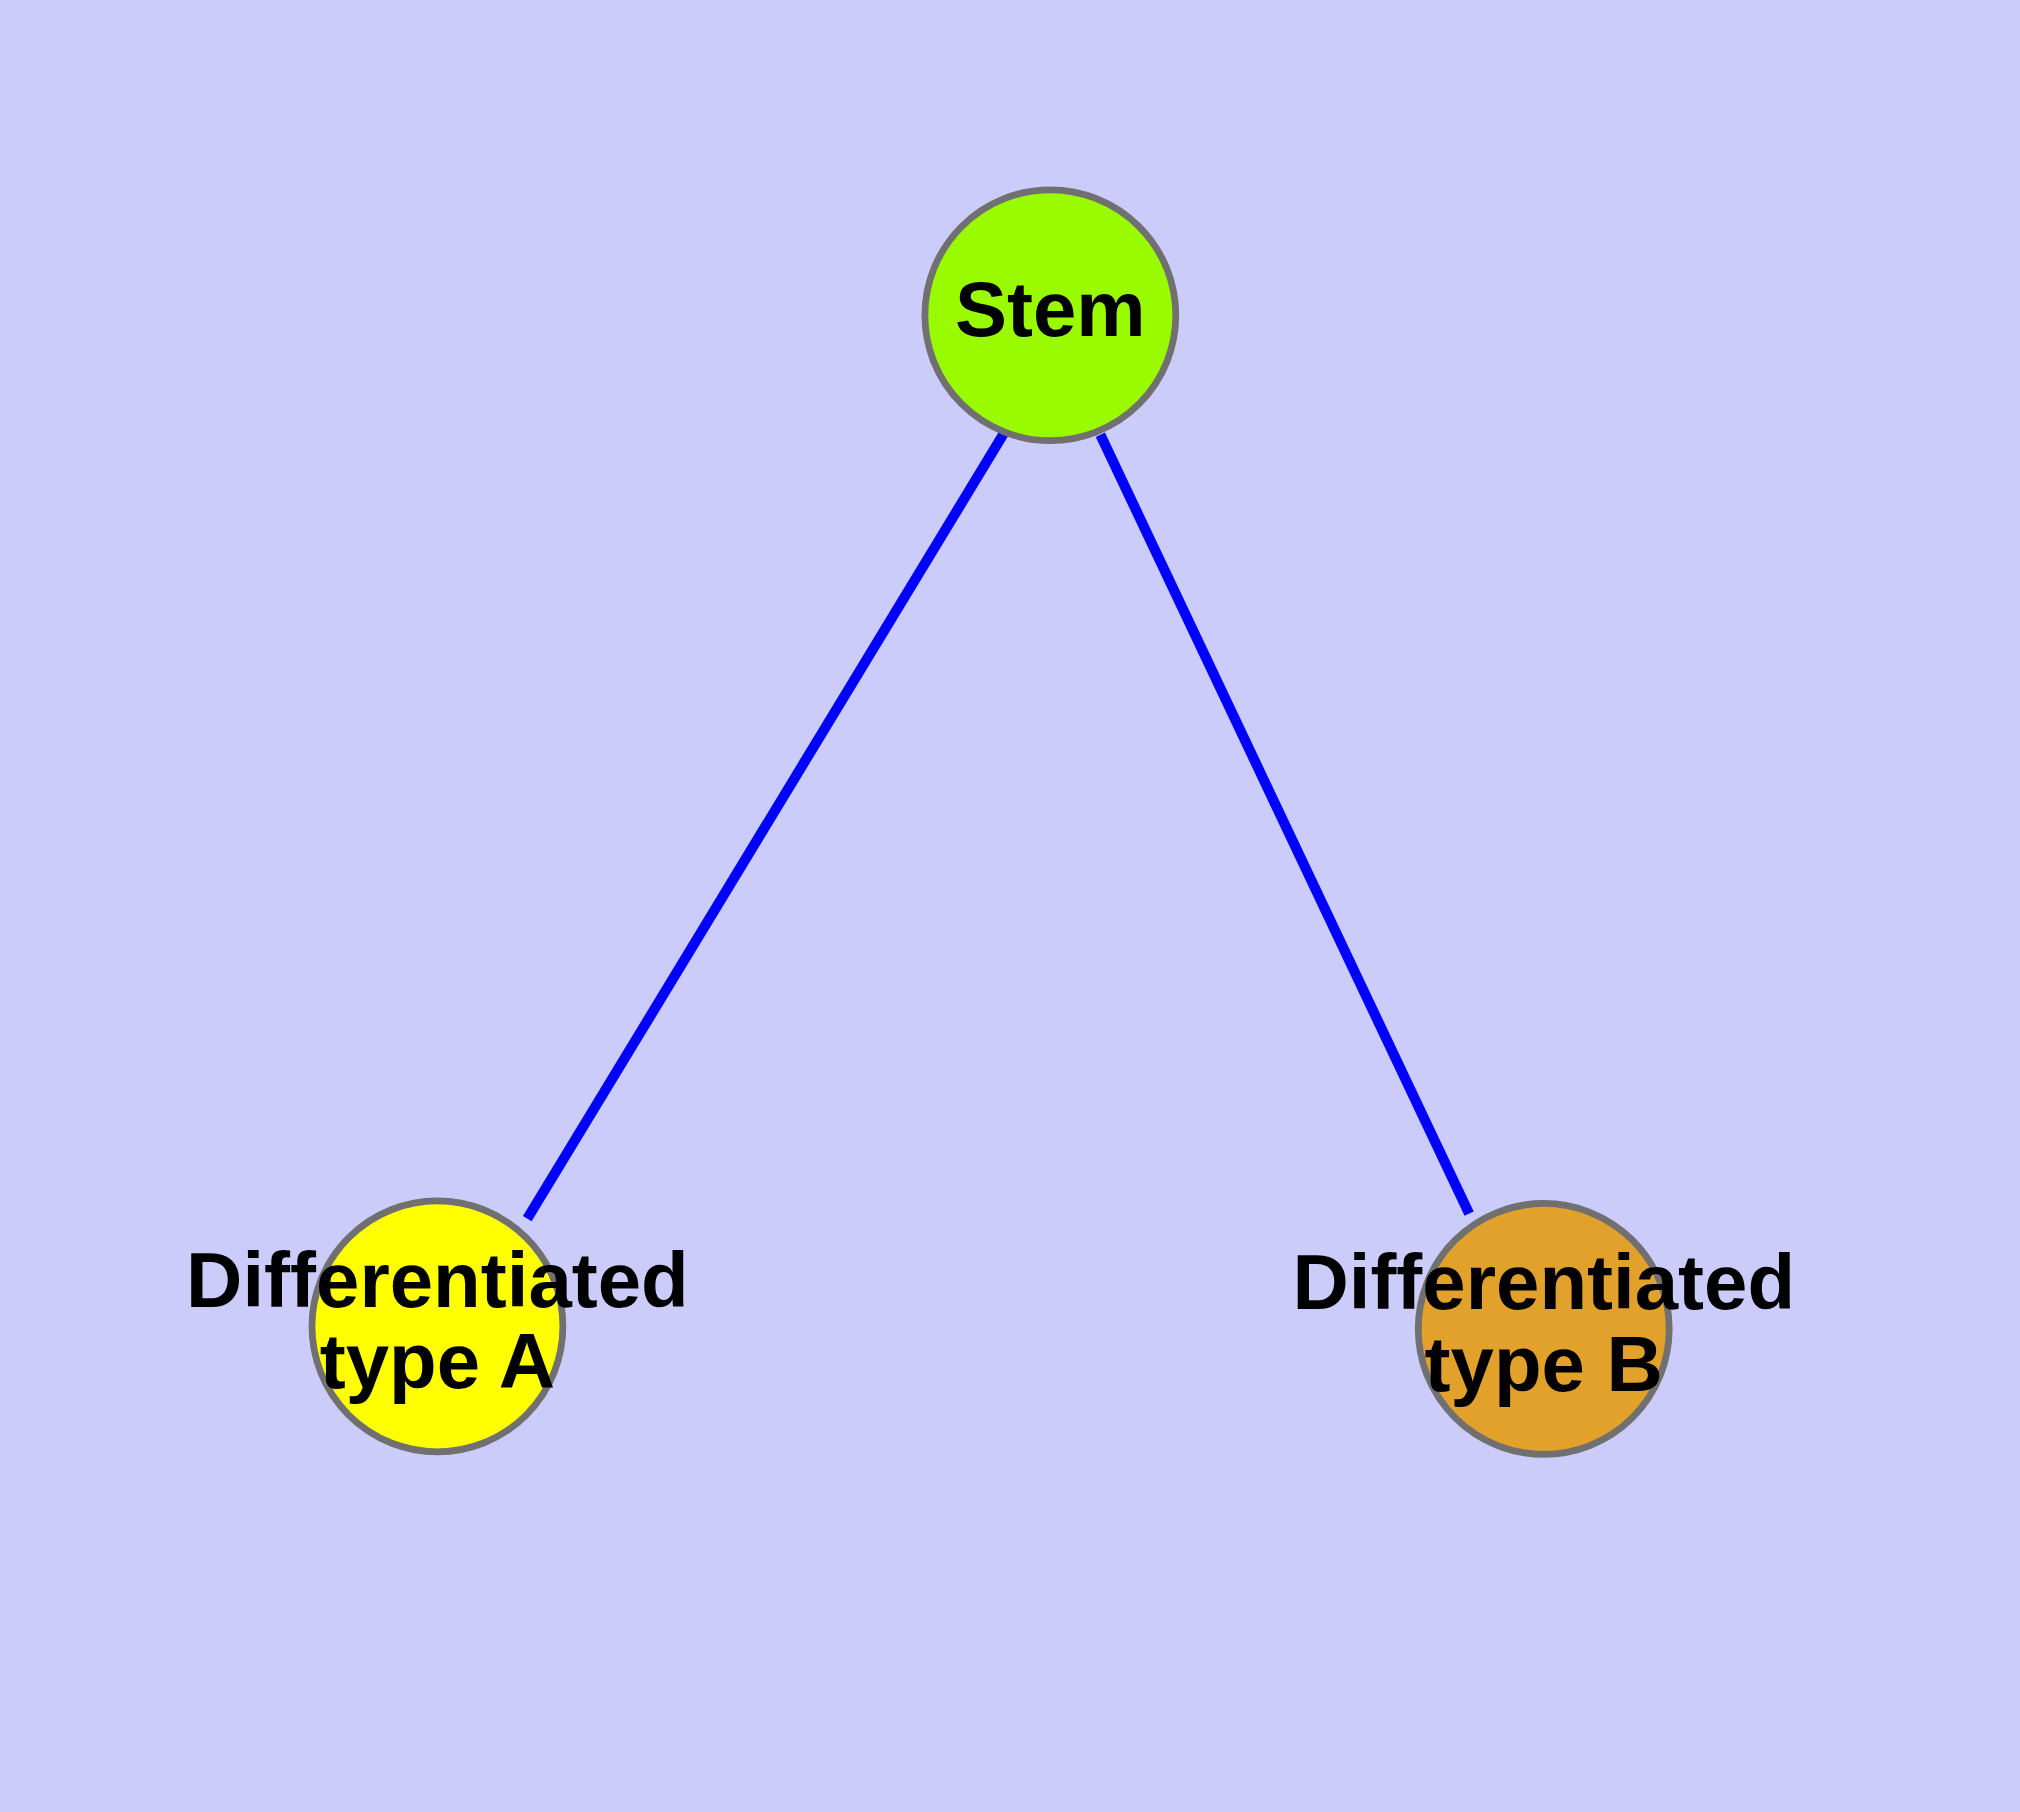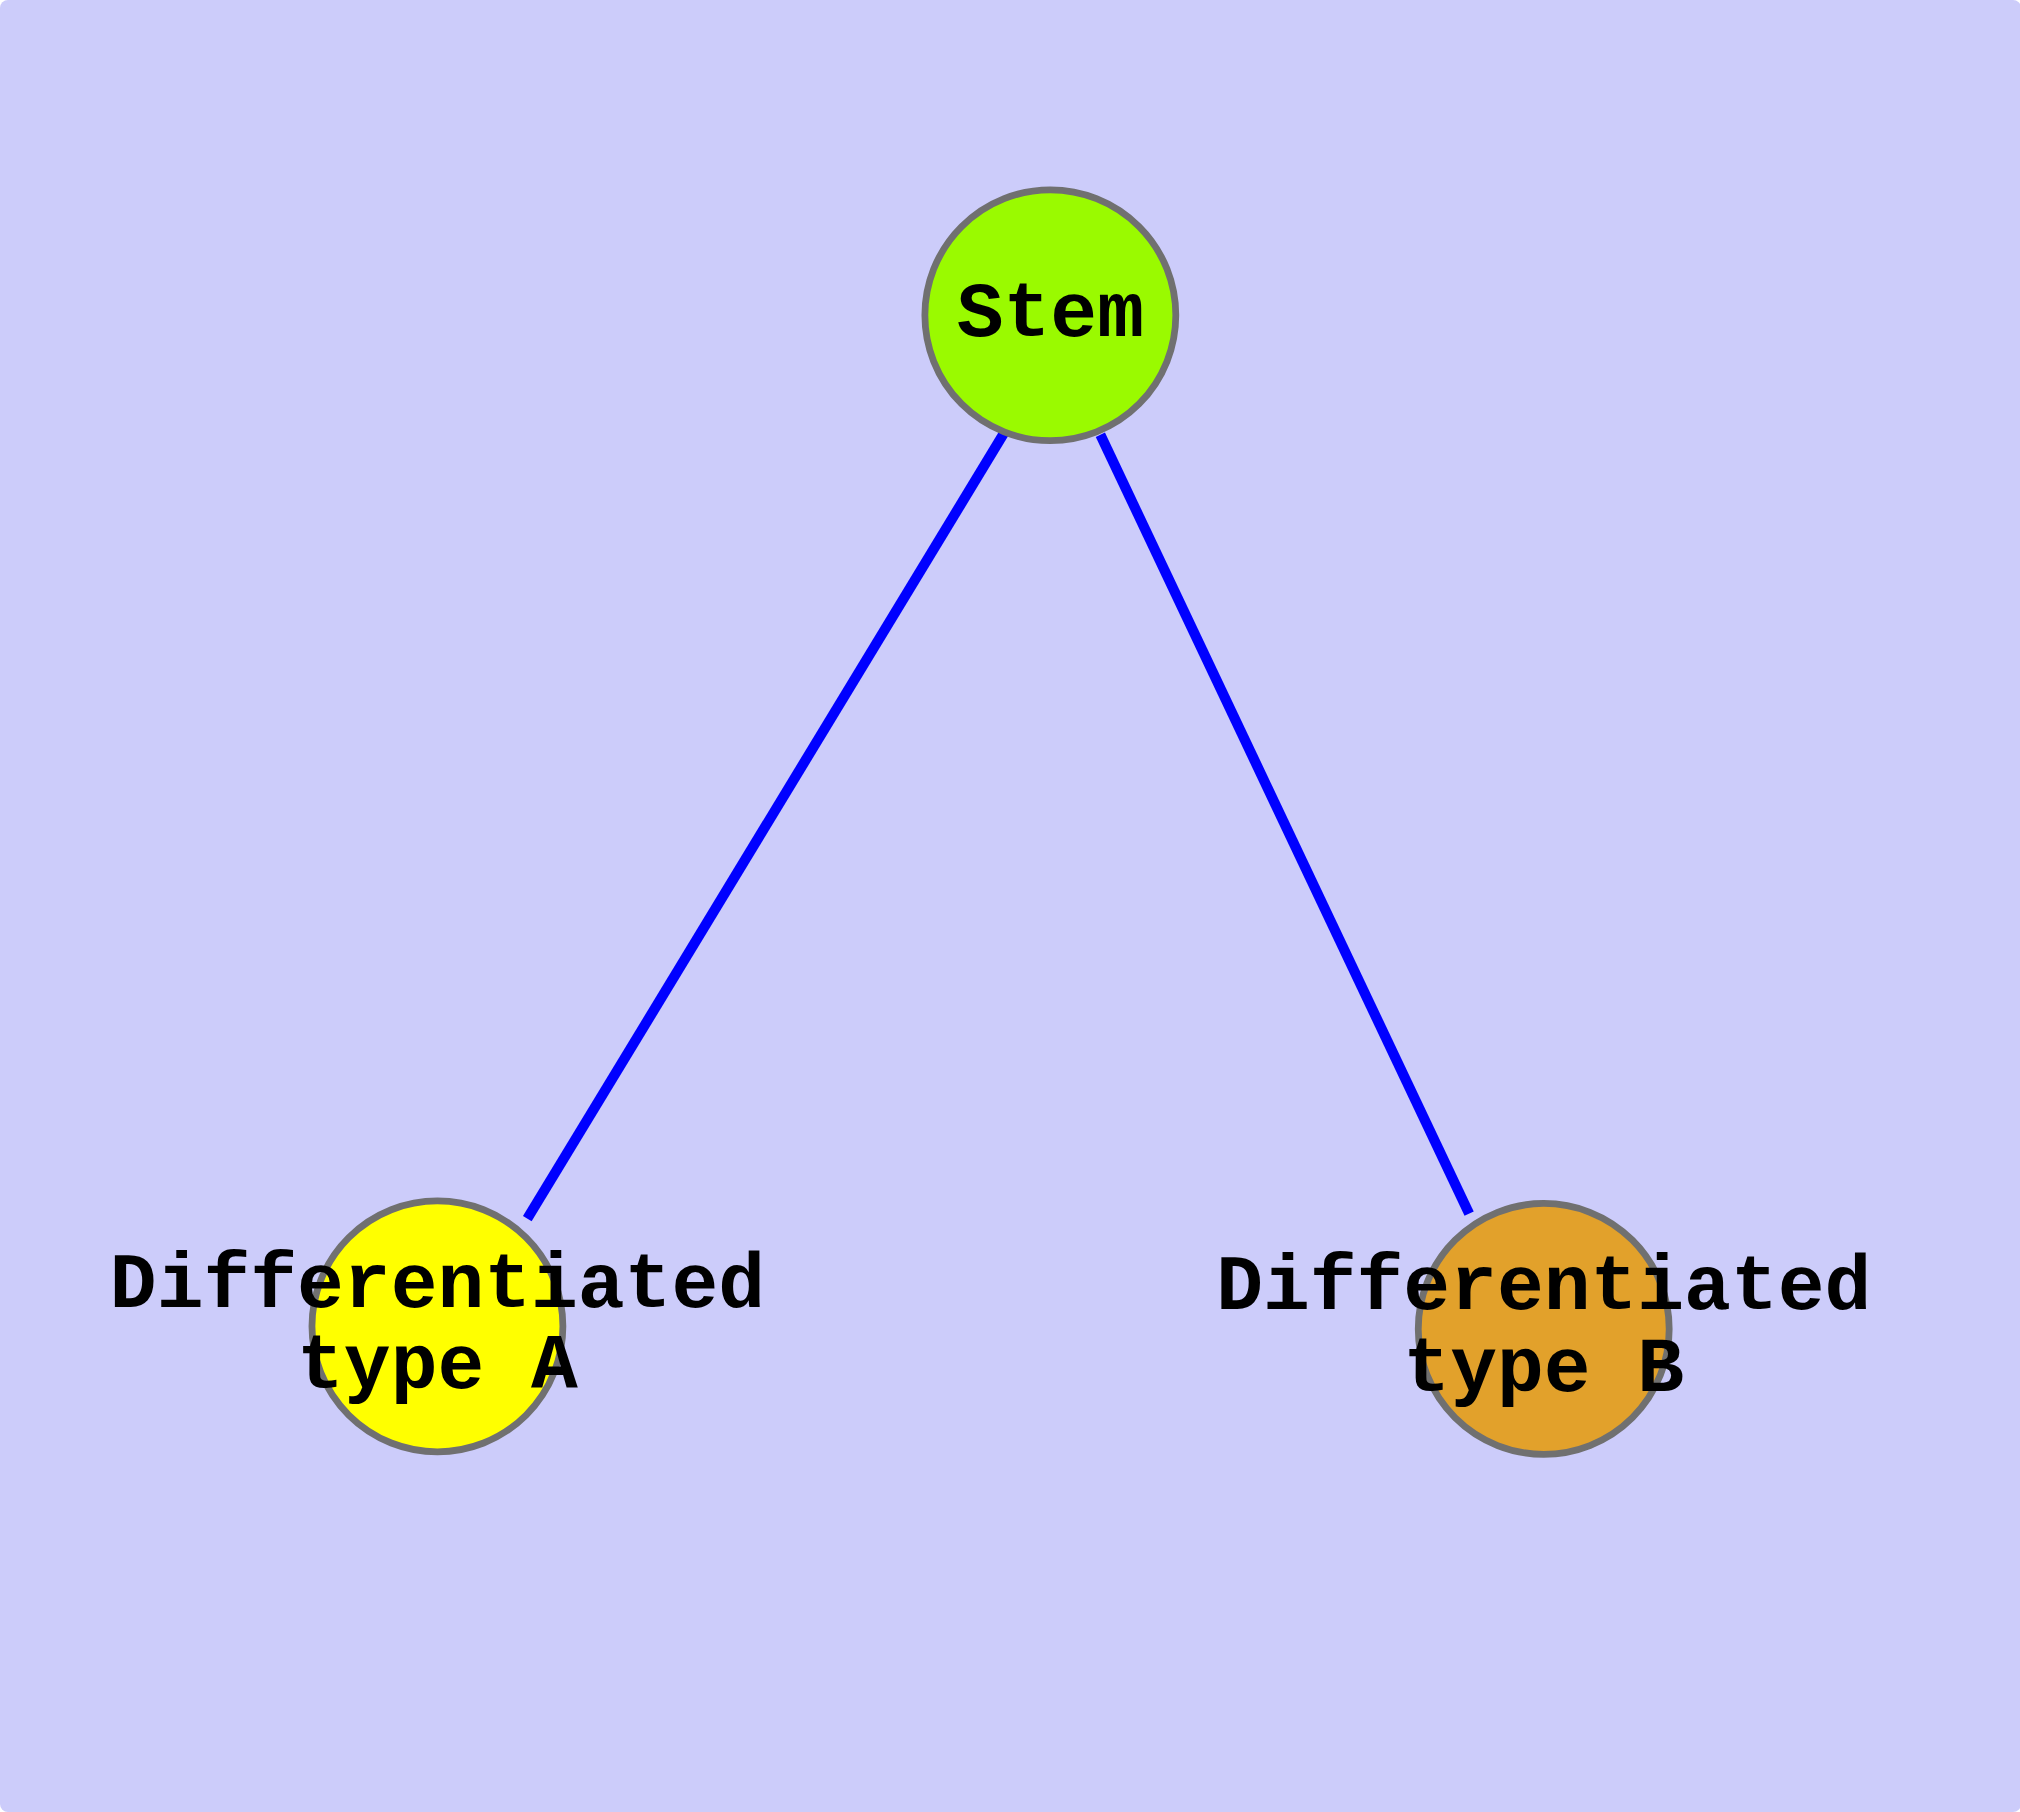--- a/index.html
+++ b/index.html
@@ -5,22 +5,21 @@
   html, body {
     margin: 0;
     padding: 0;
     background: #ffffff;
   }
   #canvas {
     position: relative;
     width: 2021px;
     height: 1812px;
     overflow: hidden;
-    font-family: Liberation Mono, monospace;
-    border-radius: 8px;
+    font-family: Liberation Sans, sans-serif;
   }
   #graph-svg {
     position: absolute;
     top: 0;
     left: 0;
     width: 2021px;
     height: 1812px;
     display: block;
   }
   .node-label {

